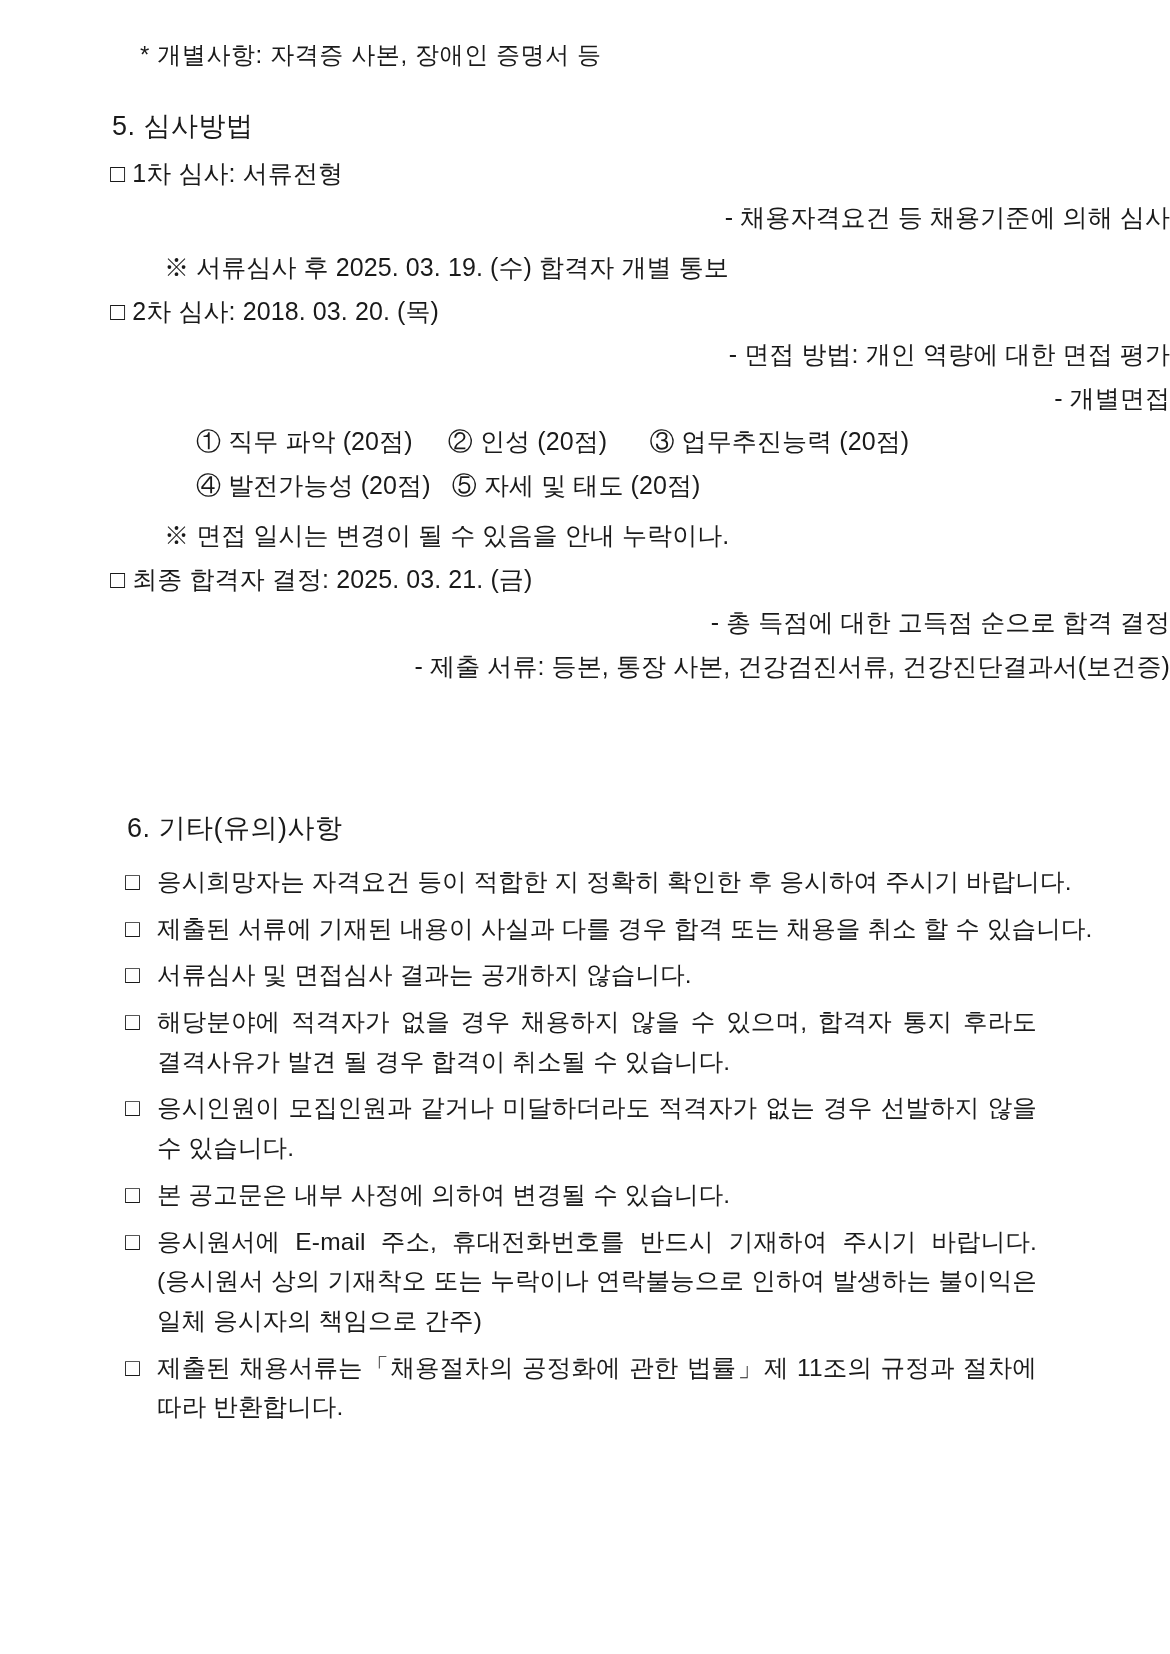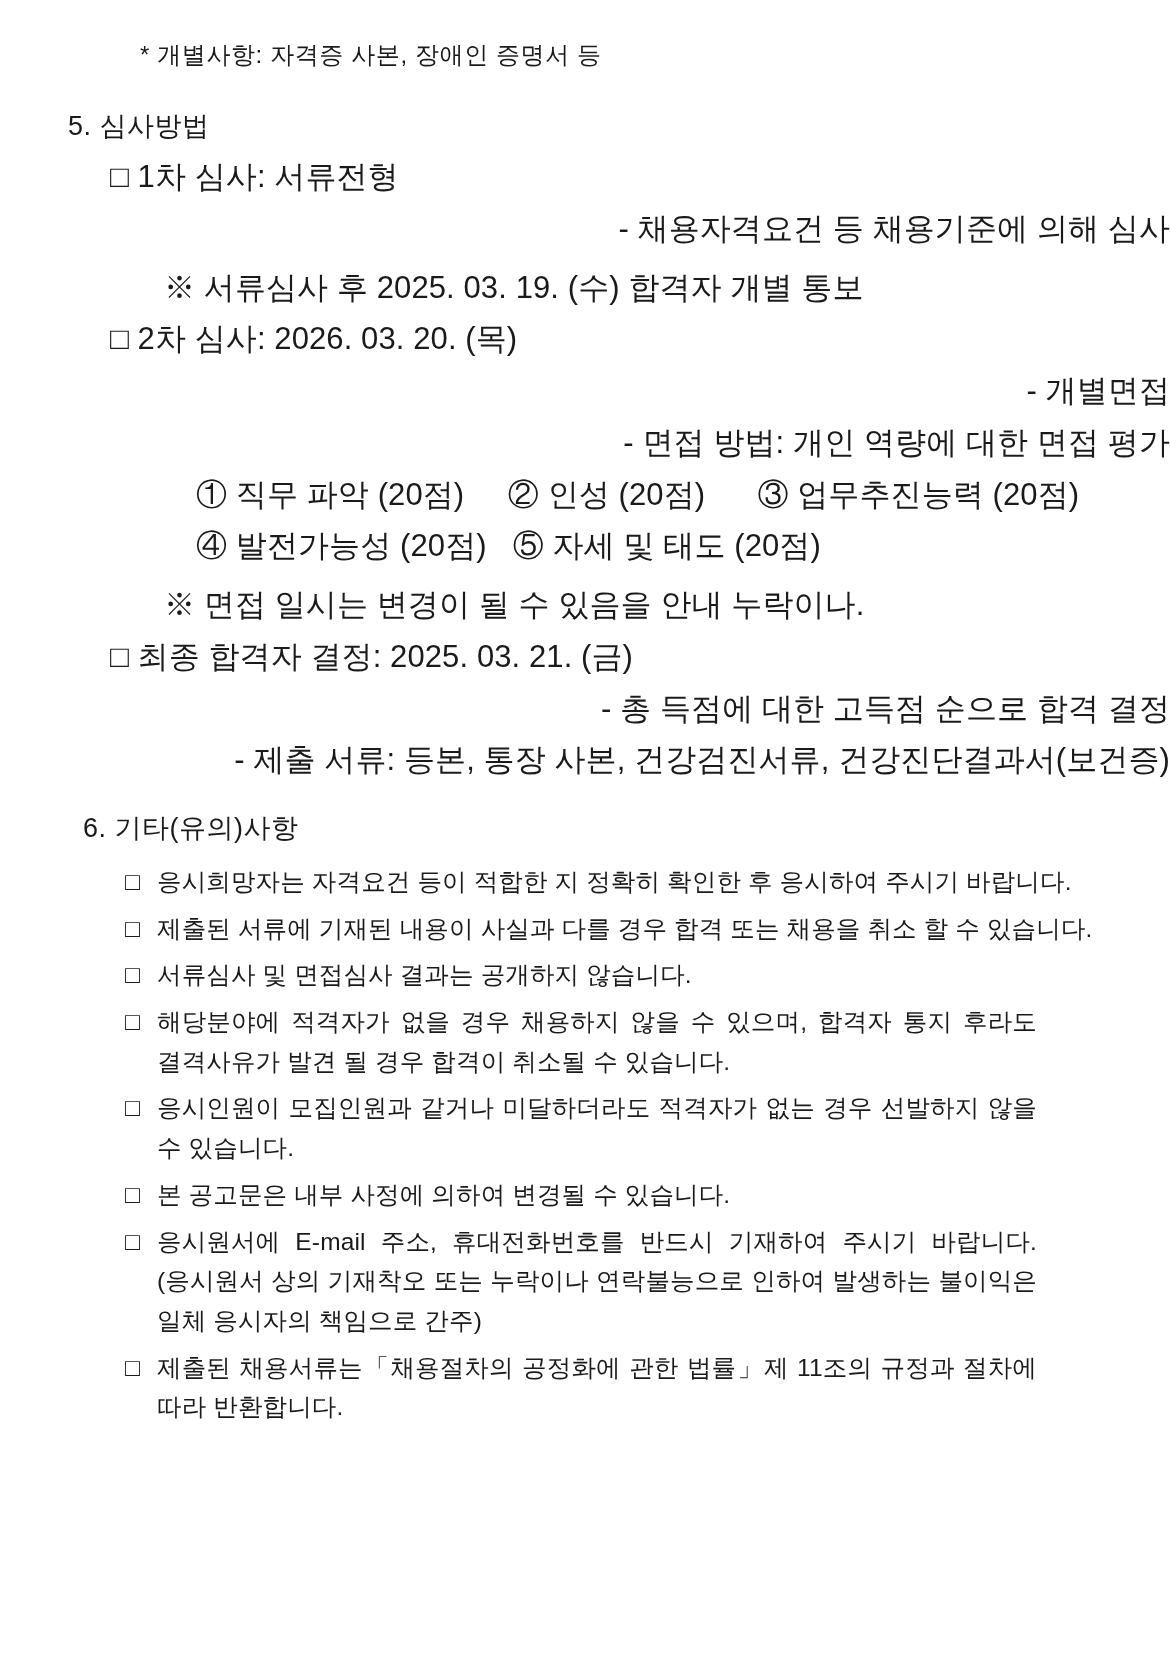--- a/index.html
+++ b/index.html
@@ -18,21 +18,21 @@
   .page {
     position: relative;
     width: 1170px;
     height: 1654px;
     padding: 0;
     box-sizing: border-box;
   }
 
   
   .line {
-    font-size: 31px;
+    font-size: 25px;
     line-height: 1.38;
     letter-spacing: 0.1px;
     white-space: pre;
   }
 
   .top-note {
     position: absolute;
     top: 38px;
     left: 140px;
     font-size: 24px;
@@ -43,21 +43,21 @@
   
   .sec5 {
     position: absolute;
     top: 108px;
     left: 0;
     width: 1170px;
   }
   .sec-title {
     font-size: 27px;
     letter-spacing: 0.5px;
-    margin-left: 68px;
+    margin-left: 112px;
     margin-bottom: 12px;
     white-space: pre;
   }
   .lvl1 {
     margin-left: 110px;
     margin-top: 9px;
     white-space: pre;
   }
   .lvl2 {
     margin-left: 172px;
@@ -117,23 +117,23 @@
 <div class="page">
 
   <div class="top-note line">* 개별사항: 자격증 사본, 장애인 증명서 등</div>
 
   <div class="sec5">
     <div class="sec-title">5. 심사방법</div>
     <div id="sec5-lines">
         <div class="line lvl1">□ 1차 심사: 서류전형</div>
         <div class="line lvl2">- 채용자격요건 등 채용기준에 의해 심사</div>
         <div class="line lvl2b">※ 서류심사 후 2025. 03. 19. (수) 합격자 개별 통보</div>
-        <div class="line lvl1">□ 2차 심사: 2026. 03. 20. (목)</div>
+        <div class="line lvl1">□ 2차 심사: 2018. 03. 20. (목)</div>
+        <div class="line lvl2">- 면접 방법: 개인 역량에 대한 면접 평가</div>
         <div class="line lvl2">- 개별면접</div>
-        <div class="line lvl2">- 면접 방법: 개인 역량에 대한 면접 평가</div>
         <div class="line lvl3">① 직무 파악 (20점)     ② 인성 (20점)      ③ 업무추진능력 (20점)</div>
         <div class="line lvl3">④ 발전가능성 (20점)   ⑤ 자세 및 태도 (20점)</div>
         <div class="line lvl2b">※ 면접 일시는 변경이 될 수 있음을 안내 누락이나.</div>
         <div class="line lvl1">□ 최종 합격자 결정: 2025. 03. 21. (금)</div>
         <div class="line lvl2">- 총 득점에 대한 고득점 순으로 합격 결정</div>
         <div class="line lvl2">- 제출 서류: 등본, 통장 사본, 건강검진서류, 건강진단결과서(보건증)</div>
       </div>
   </div>
 
   <div class="sec6">

